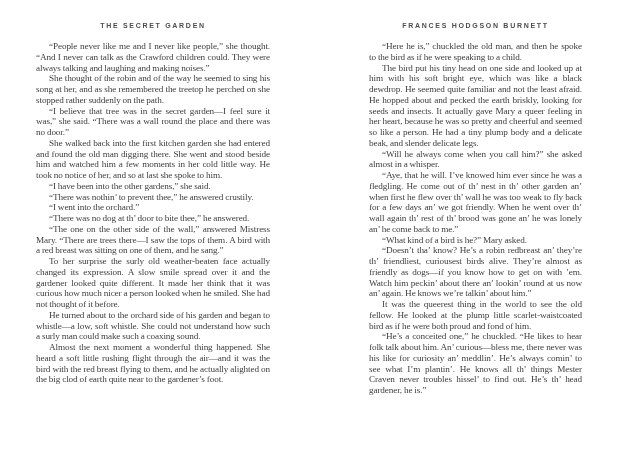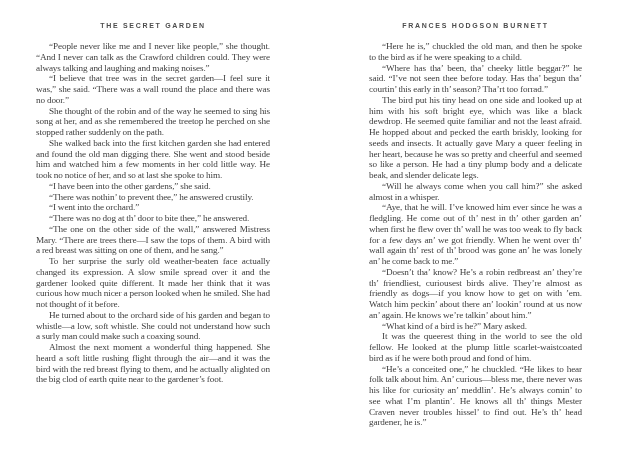--- a/index.html
+++ b/index.html
@@ -64,42 +64,41 @@
 </style>
 </head>
 <body>
 
 <div class="spread">
 
   <div class="page page-left">
     <div class="running-head">THE SECRET GARDEN</div>
     <div class="page-body">
         <p>“People never like me and I never like people,” she thought. “And I never can talk as the Crawford children could. They were always talking and laughing and making noises.”</p>
+        <p>She thought of the robin and of the way he seemed to sing his song at her, and as she remembered the treetop he perched on she stopped rather suddenly on the path.</p>
         <p>“I believe that tree was in the secret garden—I feel sure it was,” she said. “There was a wall round the place and there was no door.”</p>
-        <p>She thought of the robin and of the way he seemed to sing his song at her, and as she remembered the treetop he perched on she stopped rather suddenly on the path.</p>
         <p>She walked back into the first kitchen garden she had entered and found the old man digging there. She went and stood beside him and watched him a few moments in her cold little way. He took no notice of her, and so at last she spoke to him.</p>
         <p>“I have been into the other gardens,” she said.</p>
         <p>“There was nothin’ to prevent thee,” he answered crustily.</p>
         <p>“I went into the orchard.”</p>
         <p>“There was no dog at th’ door to bite thee,” he answered.</p>
         <p>“The one on the other side of the wall,” answered Mistress Mary. “There are trees there—I saw the tops of them. A bird with a red breast was sitting on one of them, and he sang.”</p>
         <p>To her surprise the surly old weather-beaten face actually changed its expression. A slow smile spread over it and the gardener looked quite different. It made her think that it was curious how much nicer a person looked when he smiled. She had not thought of it before.</p>
         <p>He turned about to the orchard side of his garden and began to whistle—a low, soft whistle. She could not understand how such a surly man could make such a coaxing sound.</p>
         <p>Almost the next moment a wonderful thing happened. She heard a soft little rushing flight through the air—and it was the bird with the red breast flying to them, and he actually alighted on the big clod of earth quite near to the gardener’s foot.</p>
       </div>
   </div>
 
   <div class="page page-right">
     <div class="running-head">FRANCES HODGSON BURNETT</div>
     <div class="page-body">
         <p>“Here he is,” chuckled the old man, and then he spoke to the bird as if he were speaking to a child.</p>
-        <p>“Where has tha’ been, tha’ cheeky little beggar?” he said. “I’ve not seen thee before today. Has tha’ begun tha’ courtin’ this early in th’ season? Tha’rt too forrad.”</p>
         <p>The bird put his tiny head on one side and looked up at him with his soft bright eye, which was like a black dewdrop. He seemed quite familiar and not the least afraid. He hopped about and pecked the earth briskly, looking for seeds and insects. It actually gave Mary a queer feeling in her heart, because he was so pretty and cheerful and seemed so like a person. He had a tiny plump body and a delicate beak, and slender delicate legs.</p>
         <p>“Will he always come when you call him?” she asked almost in a whisper.</p>
         <p>“Aye, that he will. I’ve knowed him ever since he was a fledgling. He come out of th’ nest in th’ other garden an’ when first he flew over th’ wall he was too weak to fly back for a few days an’ we got friendly. When he went over th’ wall again th’ rest of th’ brood was gone an’ he was lonely an’ he come back to me.”</p>
+        <p>“What kind of a bird is he?” Mary asked.</p>
         <p>“Doesn’t tha’ know? He’s a robin redbreast an’ they’re th’ friendliest, curiousest birds alive. They’re almost as friendly as dogs—if you know how to get on with ’em. Watch him peckin’ about there an’ lookin’ round at us now an’ again. He knows we’re talkin’ about him.”</p>
-        <p>“What kind of a bird is he?” Mary asked.</p>
         <p>It was the queerest thing in the world to see the old fellow. He looked at the plump little scarlet-waistcoated bird as if he were both proud and fond of him.</p>
         <p>“He’s a conceited one,” he chuckled. “He likes to hear folk talk about him. An’ curious—bless me, there never was his like for curiosity an’ meddlin’. He’s always comin’ to see what I’m plantin’. He knows all th’ things Mester Craven never troubles hissel’ to find out. He’s th’ head gardener, he is.”</p>
       </div>
   </div>
 
 </div>
 
 </body></html>

